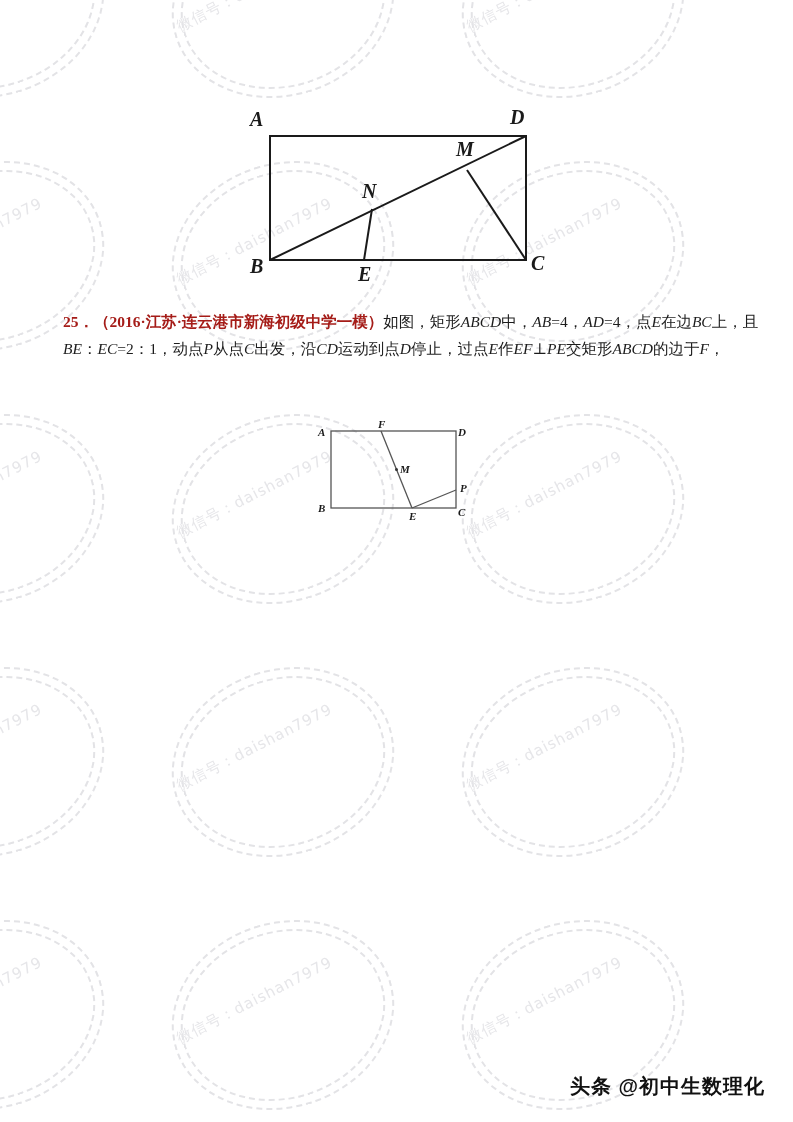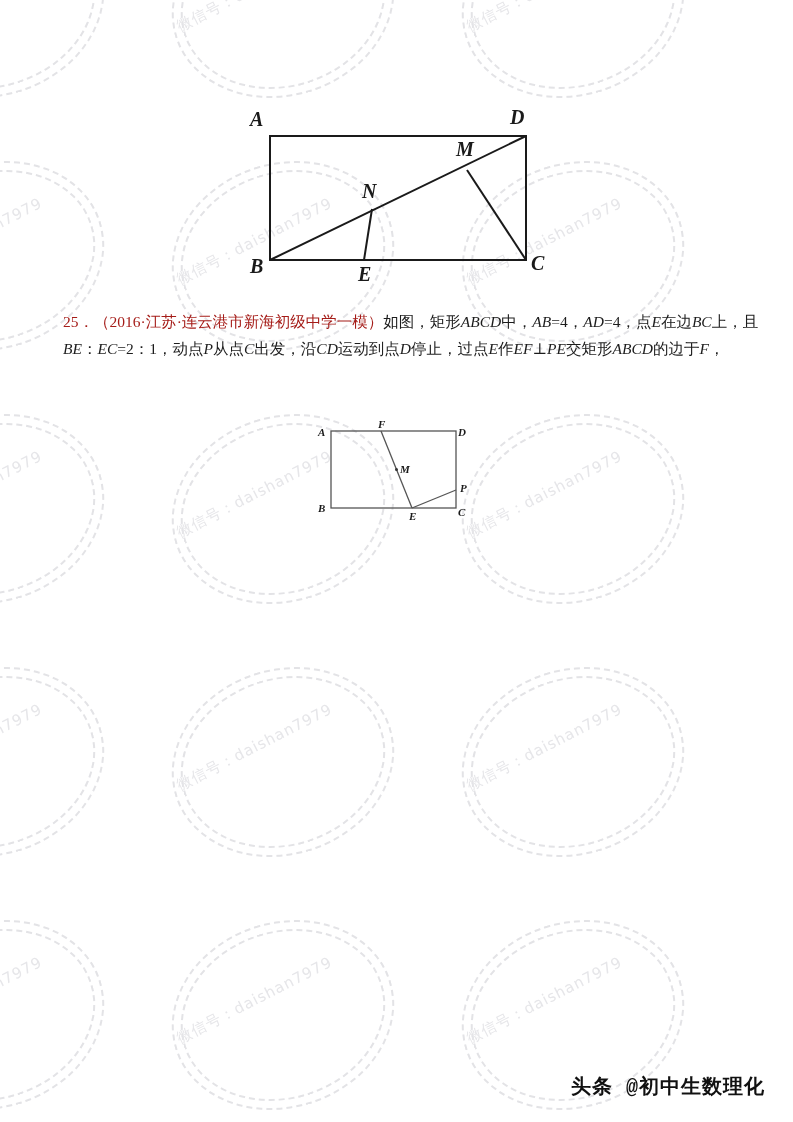--- a/index.html
+++ b/index.html
@@ -90,42 +90,42 @@
   }
   .prob-line {
     font-family: "Liberation Serif", "DejaVu Serif", serif;
     font-size: 15.5px;
     line-height: 27px;
     color: #1c1c1c;
     white-space: nowrap;
   }
   .src-tag {
     color: #a51c18;
-    font-weight: 400;
+    font-weight: 700;
   }
   .mi {
     font-style: italic;
     font-family: "Liberation Serif", "DejaVu Serif", serif;
     text-align: right;
   }
   .blank-fill {
     display: inline-block;
     width: 62px;
     border-bottom: 1px solid #1c1c1c;
     margin: 0 1px;
     vertical-align: -2px;
   }
 
   
   #footer-brand {
     position: absolute;
     right: 28px;
     bottom: 22px;
     z-index: 3;
-    font-family: Liberation Mono, monospace;
+    font-family: Liberation Sans, sans-serif;
     font-size: 20px;
     font-weight: 700;
     color: #111111;
     letter-spacing: 1px;
     white-space: nowrap;
   }
 </style>
 </head>
 <body>
 

